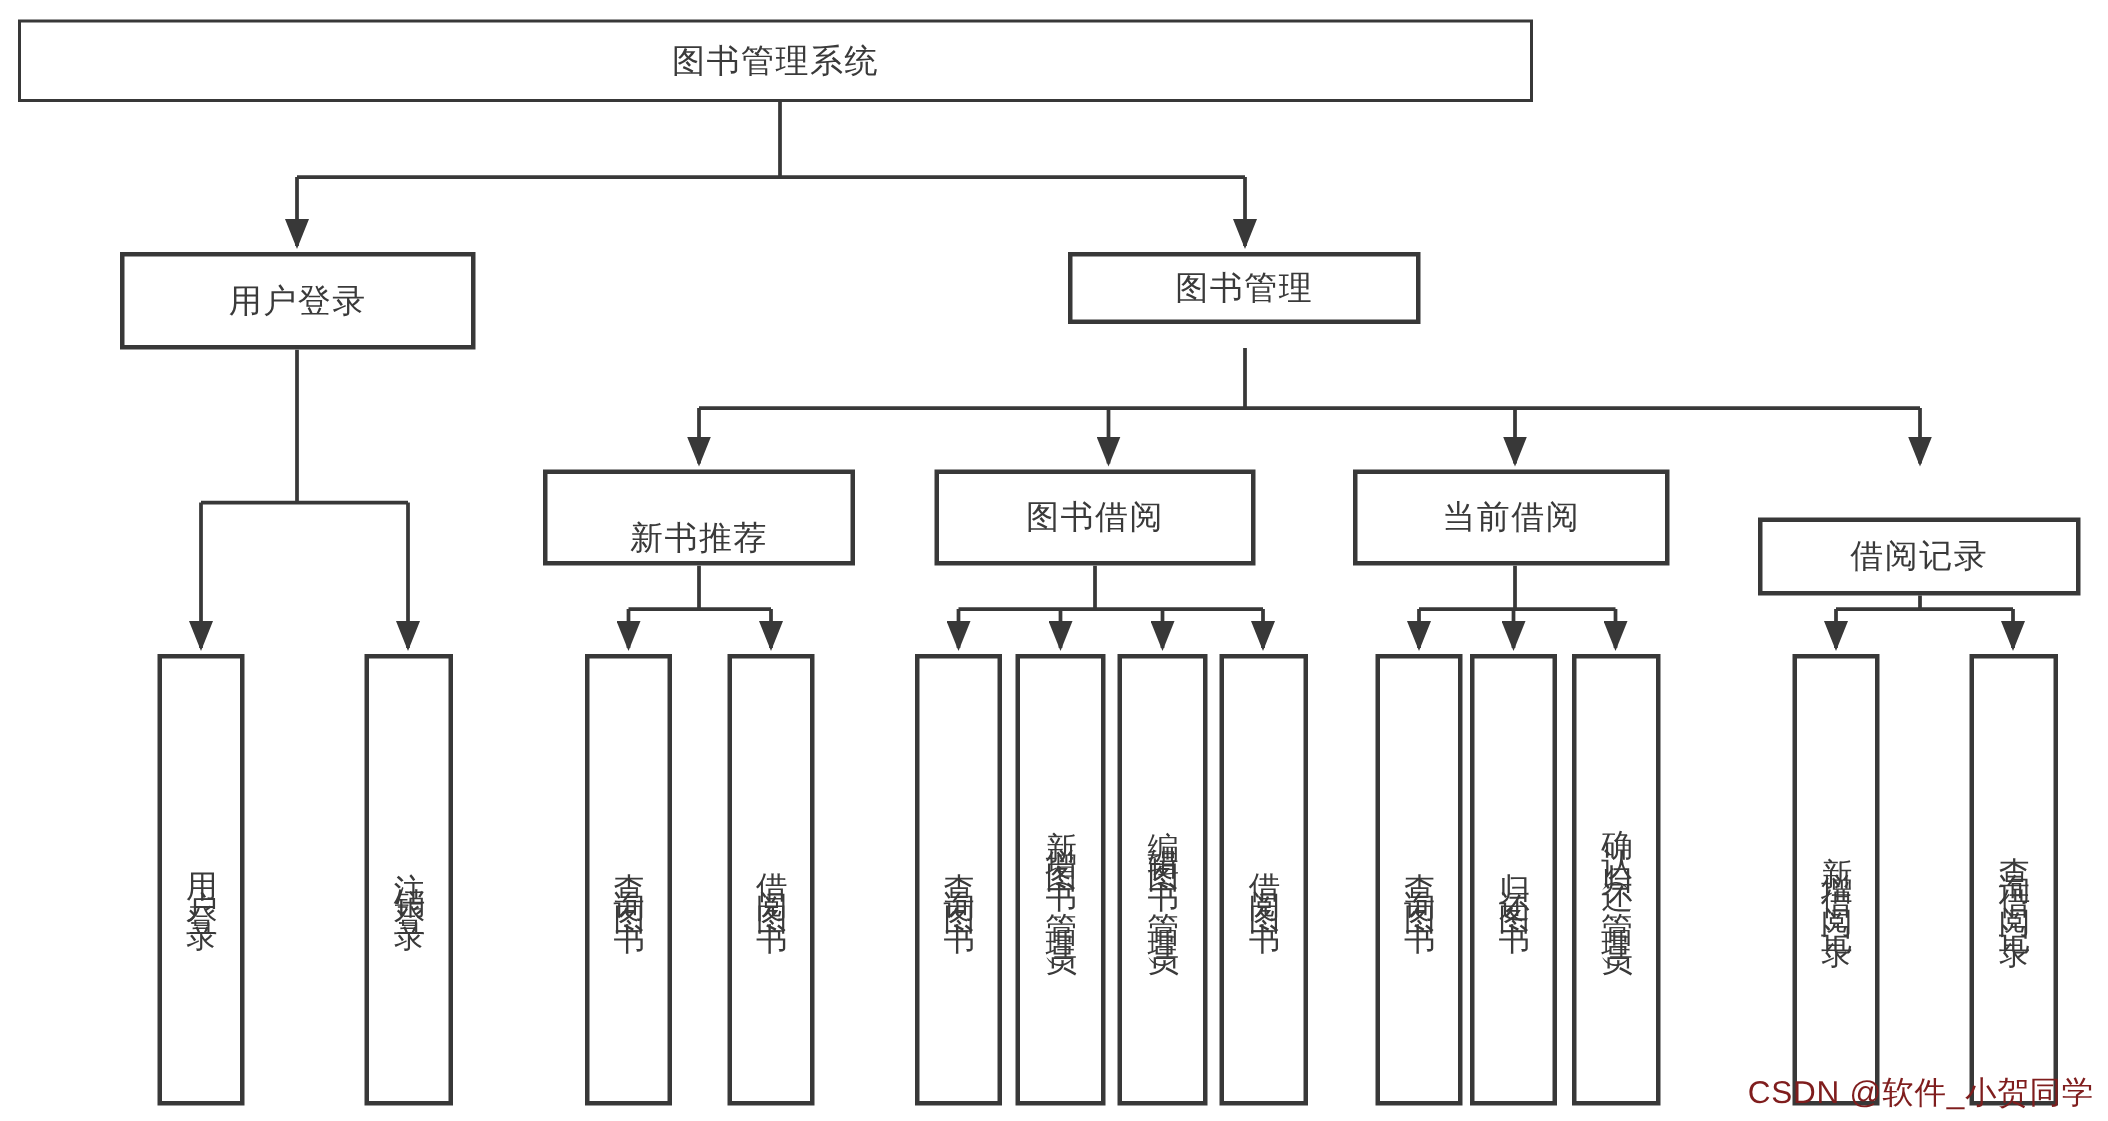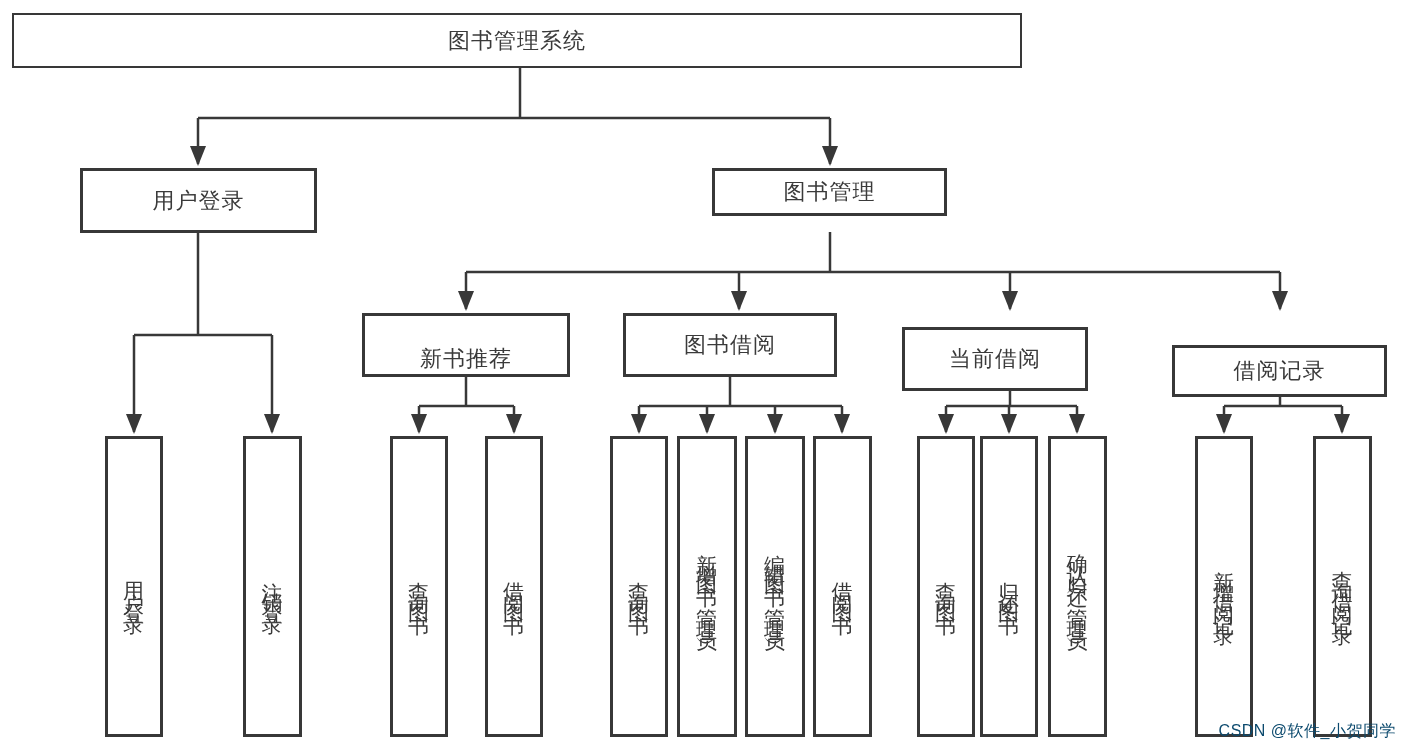--- a/index.html
+++ b/index.html
@@ -33,22 +33,22 @@
     text-orientation: mixed;
     font-size: 21px;
     line-height: 1;
     letter-spacing: 11px;
     white-space: nowrap;
   }
   .watermark {
     position: absolute;
     right: 9px;
     bottom: 5px;
-    font-size: 16px;
-    color: #0c4a6e;
+    font-size: 21px;
+    color: #7f1d1d;
     z-index: 10;
     letter-spacing: 0.5px;
   }
 </style>
 </head>
 <body>
 
 <div class="canvas">
 
   <svg class="connectors" viewBox="0 0 1405 747" xmlns="http://www.w3.org/2000/svg">
@@ -111,21 +111,21 @@
   <div class="box hbox" style="left:712px; top:168px; width:235px; height:48px;">
     <span>图书管理</span>
   </div>
 
   <div class="box hbox" style="left:362px; top:313px; width:208px; height:64px;align-items:flex-end;">
     <span>新书推荐</span>
   </div>
   <div class="box hbox" style="left:623px; top:313px; width:214px; height:64px;">
     <span>图书借阅</span>
   </div>
-  <div class="box hbox" style="left:902px; top:327px; width:186px; height:64px;">
+  <div class="box hbox" style="left:902px; top:313px; width:211px; height:64px;">
     <span>当前借阅</span>
   </div>
   <div class="box hbox" style="left:1172px; top:313px; width:215px; height:52px;margin-top:32px;">
     <span>借阅记录</span>
   </div>
 
   <div class="box vbox" style="left:105px; top:436px; width:58px; height:301px;">
     <span>用户登录</span>
   </div>
   <div class="box vbox" style="left:243px; top:436px; width:59px; height:301px;">

